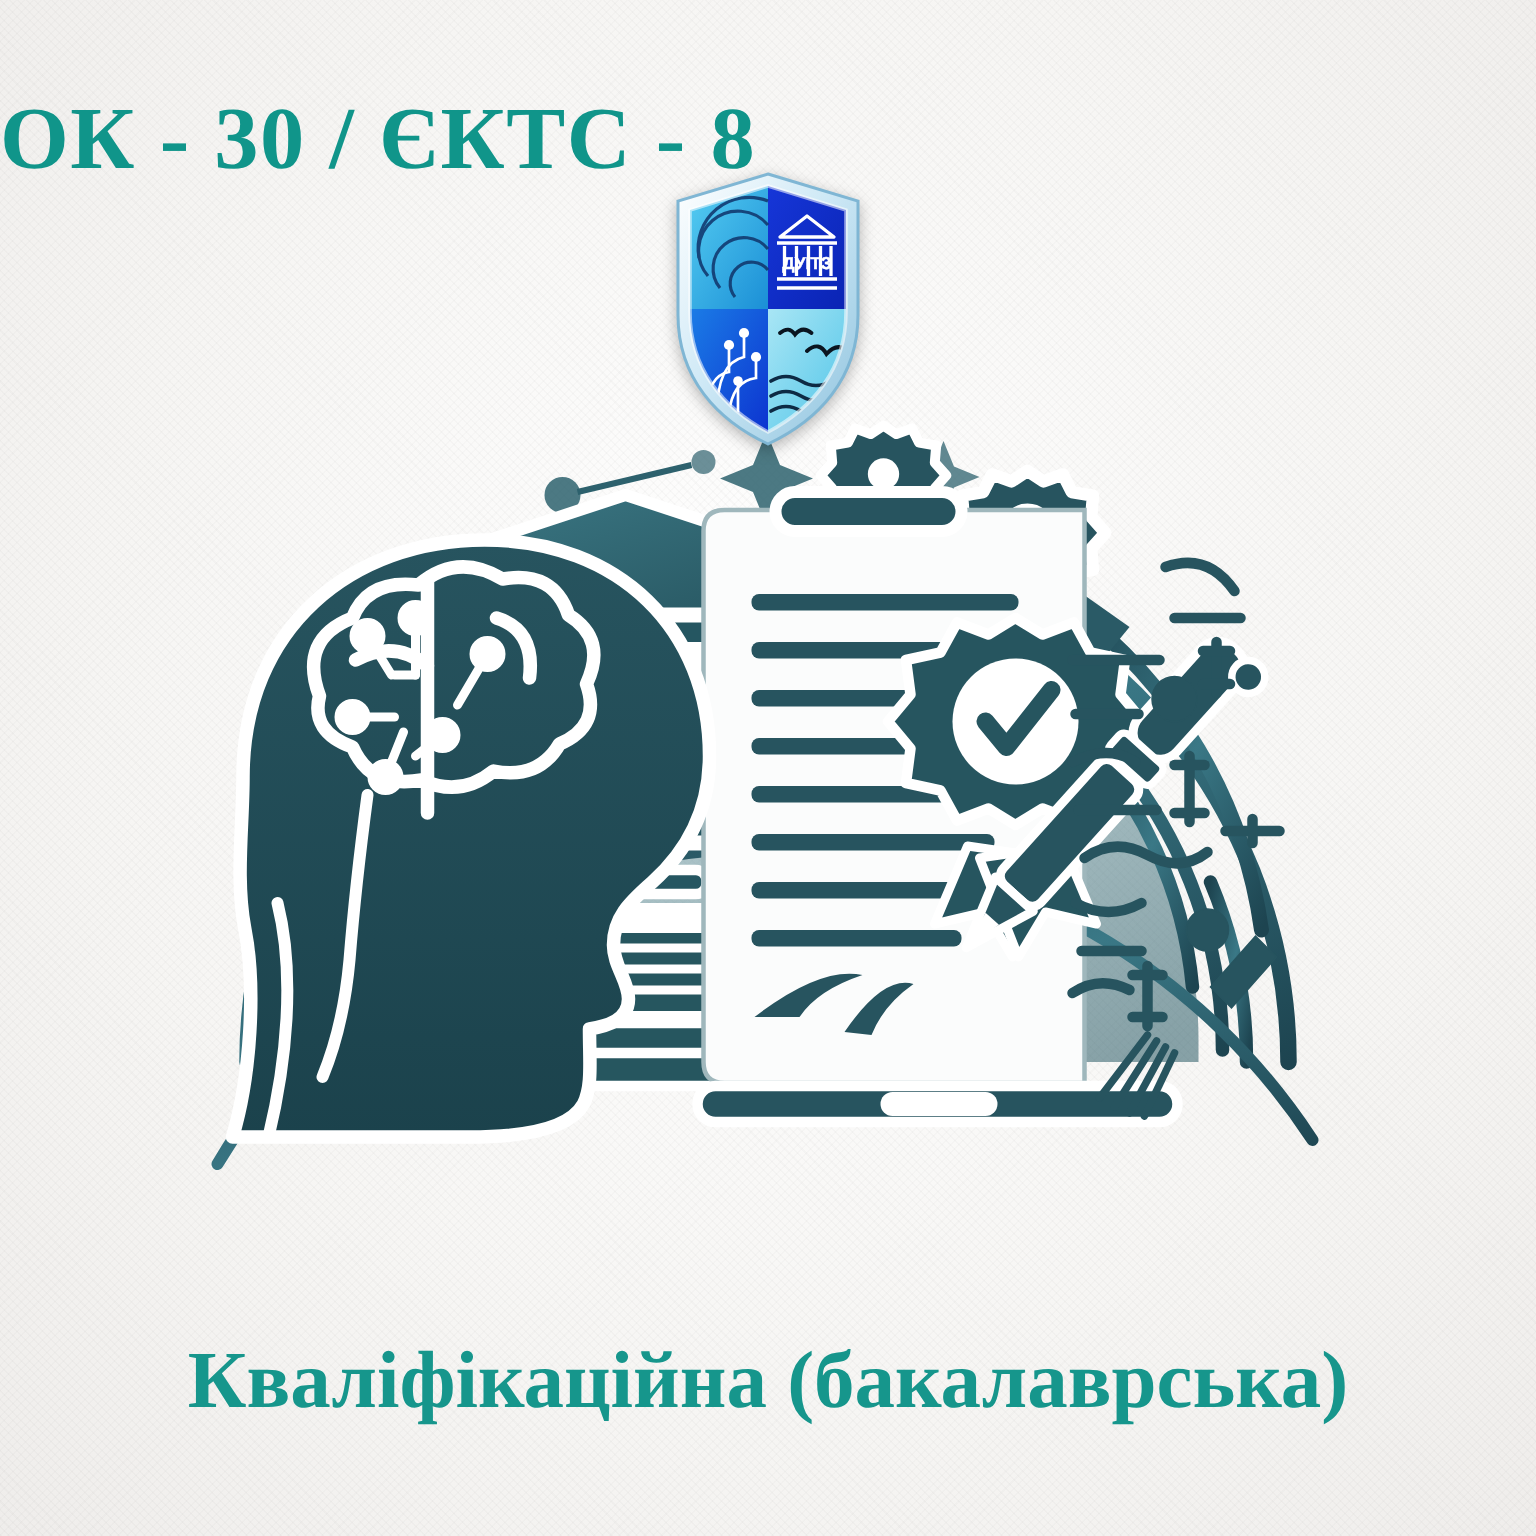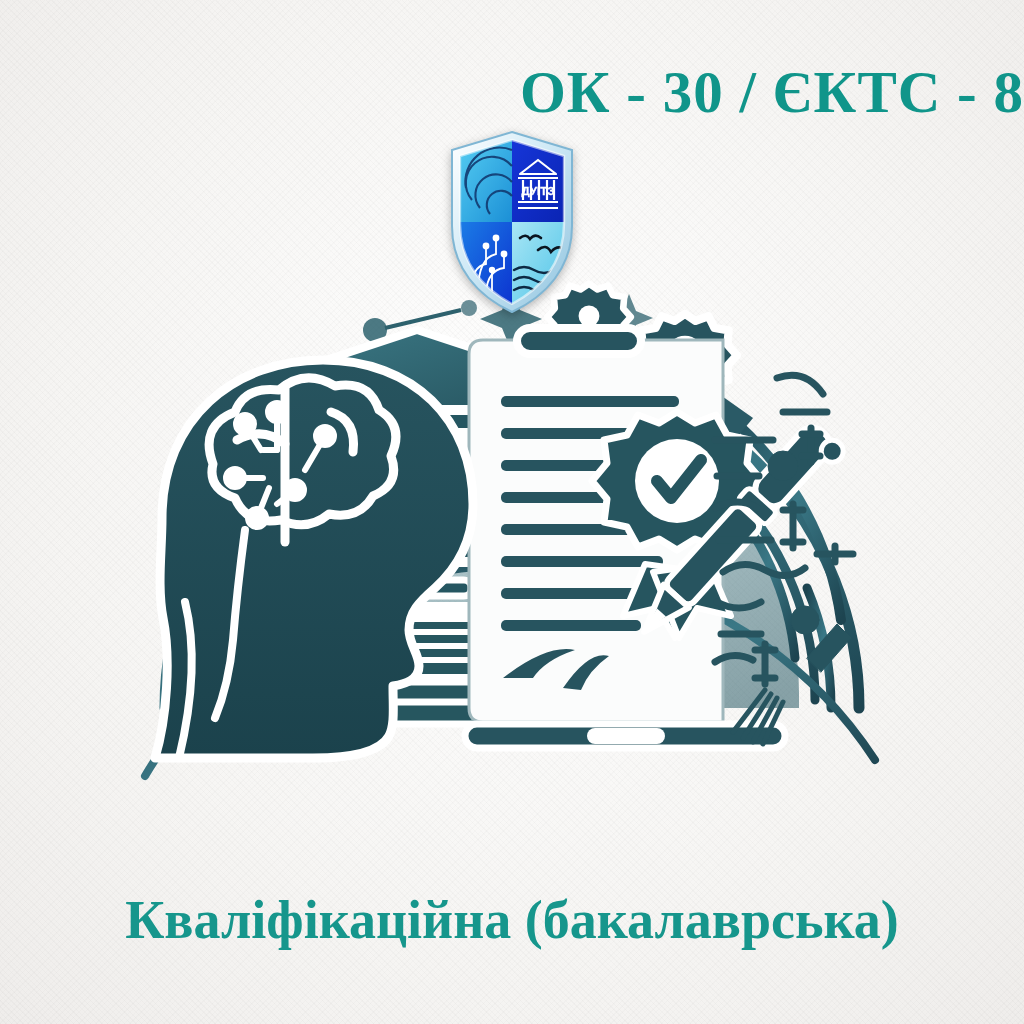--- a/index.html
+++ b/index.html
@@ -14,42 +14,42 @@
     position:absolute;inset:0;
     background-color:#f8f7f5;
     background-image:
       repeating-linear-gradient(45deg, rgba(0,0,0,.020) 0 1px, rgba(255,255,255,0) 1px 4px),
       repeating-linear-gradient(-45deg, rgba(0,0,0,.016) 0 1px, rgba(255,255,255,0) 1px 4px),
       radial-gradient(ellipse at 50% 45%, #ffffff 0%, #f6f5f3 62%, #efedeb 100%);
   }
   
   .top-title{
     position:absolute;top:58px;left:0;width:100%;
-    text-align:right;
+    text-align:left;
     font-size:59px;font-weight:bold;
     letter-spacing:1px;
     color:#10958a;
     font-family:"Liberation Serif", serif;
     white-space:nowrap;
     z-index:40;
   }
   
   .bottom-title{
     position:absolute;bottom:70px;left:0;width:100%;
     text-align:center;
     font-size:54px;font-weight:bold;line-height:1.22;
     color:#16968c;
     font-family:"Liberation Serif", serif;
     z-index:40;
     padding:0 20px;box-sizing:border-box;
   }
   .bottom-title .ln{display:block;}
   
   .shield-wrap{
-    position:absolute;left:50%;top:128px;
+    position:absolute;left:50%;top:112px;
     transform:translateX(-50%);
     width:132px;height:190px;
     z-index:45;
     filter:drop-shadow(0 3px 5px rgba(0,0,0,.28));
   }
   
   .illus{
     position:absolute;left:50%;top:188px;
     transform:translateX(-50%);
     width:790px;height:620px;

